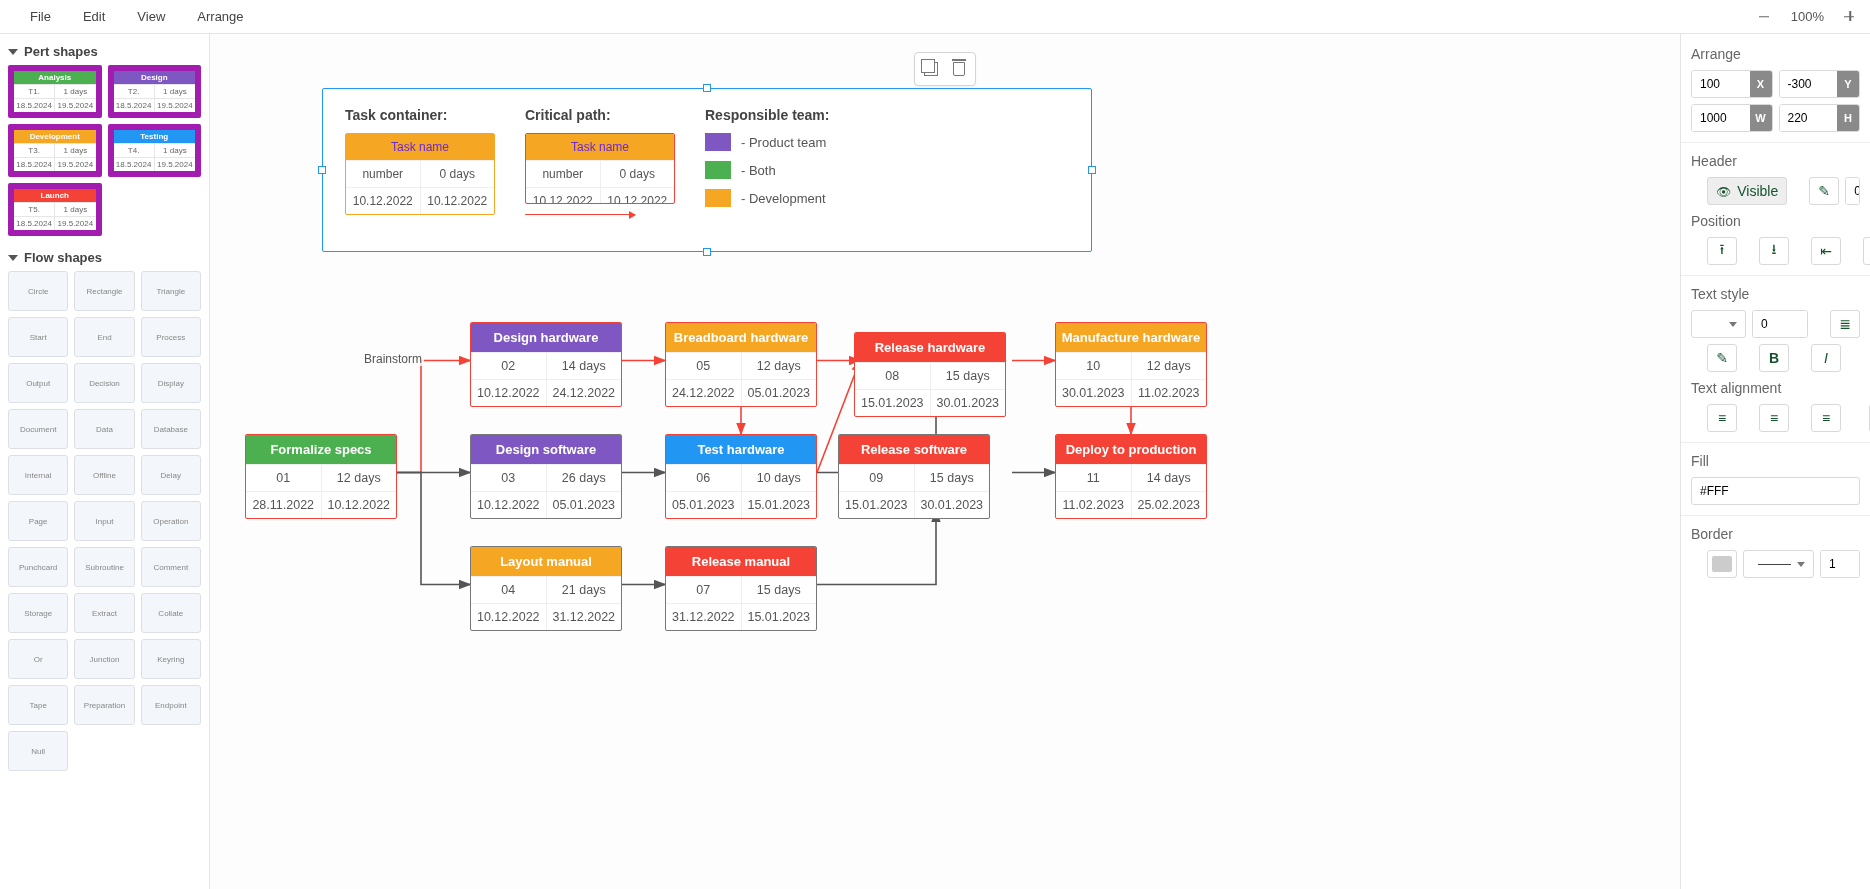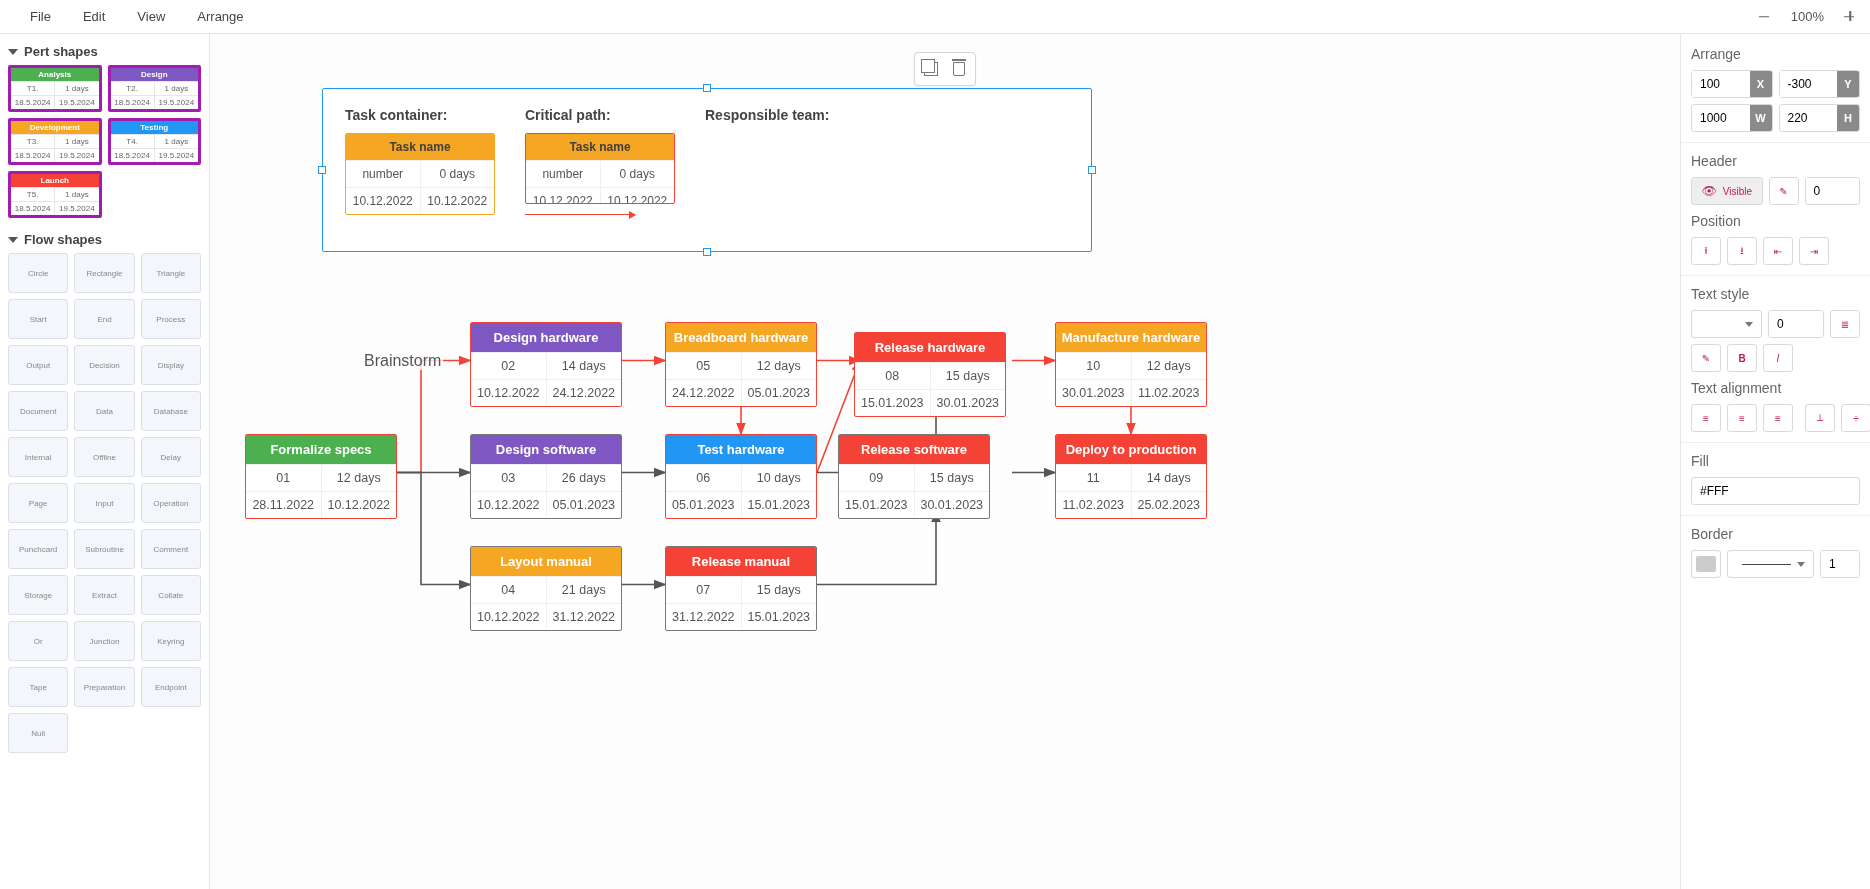--- a/index.html
+++ b/index.html
@@ -14,21 +14,21 @@
 .zoom-minus::before { content: ""; position: absolute; left: 0; top: 50%; width: 10px; height: 1.5px; background: #666; transform: translateY(-50%); }
 .zoom-plus::before { content: ""; position: absolute; left: 0; top: 50%; width: 10px; height: 1.5px; background: #666; transform: translateY(-50%); }
 .zoom-plus::after  { content: ""; position: absolute; left: 50%; top: 0; width: 1.5px; height: 10px; background: #666; transform: translateX(-50%); }
 
 .workspace { flex: 1; display: flex; min-height: 0; }
 .left-panel { width: 210px; border-right: 1px solid #e4e4e4; padding: 10px 8px; overflow-y: auto; background: #fff; }
 .left-panel .section-title { font-size: 13px; font-weight: 600; color: #444; display: flex; align-items: center; gap: 6px; margin-bottom: 6px; }
 .tri { width: 0; height: 0; border-left: 5px solid transparent; border-right: 5px solid transparent; border-top: 6px solid #555; }
 
 .pert-grid { display: grid; grid-template-columns: 1fr 1fr; gap: 6px; margin-bottom: 14px; }
-.pert-mini { border: 3px solid #a21caf; border-radius: 2px; overflow: hidden; font-size: 8px; color: #666; }
+.pert-mini { border: 6px solid #a21caf; border-radius: 2px; overflow: hidden; font-size: 8px; color: #666; }
 .pert-mini .hdr { text-align: center; color: #fff; font-weight: 600; padding: 2px 0; }
 .pert-mini .row { display: flex; }
 .pert-mini .row > div { flex: 1; text-align: center; padding: 2px 0; border-top: 1px solid #e6e6e6; }
 .pert-mini .row > div:first-child { border-right: 1px solid #e6e6e6; }
 .hdr.green { background: #4caf50; }
 .hdr.purple { background: #7e57c2; }
 .hdr.orange { background: #f5a623; }
 .hdr.blue { background: #2196f3; }
 .hdr.red { background: #f44336; }
 .pert-mini.half { grid-column: 1; }
@@ -49,21 +49,21 @@
 .sel-handle { position: absolute; width: 8px; height: 8px; background: #fff; border: 1.5px solid #2196f3; }
 .sel-handle.mc-top { top: -5px; left: 50%; transform: translateX(-50%); }
 .sel-handle.mc-bot { bottom: -5px; left: 50%; transform: translateX(-50%); }
 .sel-handle.mc-left { left: -5px; top: 50%; transform: translateY(-50%); }
 .sel-handle.mc-right { right: -5px; top: 50%; transform: translateY(-50%); }
 .legend-grid { display: flex; gap: 30px; height: 100%; }
 .legend-col { display: flex; flex-direction: column; }
 .legend-title { font-size: 14px; font-weight: 600; color: #444; margin-bottom: 10px; }
 .legend-task { width: 150px; border: 1px solid #f5a623; border-radius: 2px; overflow: hidden; font-size: 12px; }
 .legend-task.red { border-color: #f44336; }
-.legend-task .ltop { background: #f5a623; color: #404040; text-align: center; padding: 6px; font-weight: 700; }
+.legend-task .ltop { background: #f5a623; color: #6d28d9; text-align: center; padding: 6px; font-weight: 400; }
 .legend-task.red .ltop { background: #f5a623; }
 .legend-task .lrow { display: flex; }
 .legend-task .lrow > div { flex: 1; text-align: center; padding: 6px; border-top: 1px solid #eee; color: #555; }
 .legend-task .lrow > div:first-child { border-right: 1px solid #eee; }
 .dep-arrow { width: 110px; height: 0; border-top: 1.5px solid #555; position: relative; margin: 8px 0 18px 0; }
 .dep-arrow.dashed { border-top-style: dashed; }
 .dep-arrow::after { content: ""; position: absolute; right: -1px; top: -4px; border-left: 7px solid #555; border-top: 4px solid transparent; border-bottom: 4px solid transparent; }
 .dep-arrow.red { border-top-color: #f44336; }
 .dep-arrow.red::after { border-left-color: #f44336; }
 .swatch-row { display: flex; align-items: center; gap: 10px; margin-bottom: 10px; font-size: 13px; color: #555; }
@@ -76,31 +76,31 @@
 .task-card .t-row > div:first-child { border-right: 1px solid #eee; }
 .bc-green { border: 1px solid #f44336; } .bc-green .t-hdr { background: #4caf50; }
 .bc-purple { border: 1px solid #f44336; } .bc-purple .t-hdr { background: #7e57c2; }
 .bc-purpleG { border: 1px solid #777; } .bc-purpleG .t-hdr { background: #7e57c2; }
 .bc-orange { border: 1px solid #f44336; } .bc-orange .t-hdr { background: #f5a623; }
 .bc-orangeG { border: 1px solid #777; } .bc-orangeG .t-hdr { background: #f5a623; }
 .bc-blue { border: 1px solid #f44336; } .bc-blue .t-hdr { background: #2196f3; }
 .bc-red { border: 1px solid #f44336; } .bc-red .t-hdr { background: #f44336; }
 .bc-redG { border: 1px solid #777; } .bc-redG .t-hdr { background: #f44336; }
 
-.arrow-label { position: absolute; font-size: 16px; color: #555; background: rgba(253,253,253,0.8); padding: 0 2px; }
+.arrow-label { position: absolute; font-size: 12px; color: #555; background: rgba(253,253,253,0.8); padding: 0 2px; }
 
 .right-panel { width: 190px; border-left: 1px solid #e4e4e4; padding: 12px 10px; background: #fff; overflow-y: auto; }
 .rp-section { font-size: 14px; color: #666; margin-bottom: 8px; }
 .rp-row { display: flex; gap: 6px; margin-bottom: 6px; }
 .rp-field { flex: 1; display: flex; border: 1px solid #d9d9d9; border-radius: 3px; overflow: hidden; height: 28px; }
 .rp-field input { flex: 1; border: none; padding: 0 8px; font-size: 12px; width: 50px; outline: none; }
 .rp-field .suffix { width: 22px; background: #8a8a8a; color: #fff; font-size: 11px; font-weight: 600; display: flex; align-items: center; justify-content: center; }
 .rp-sep { height: 1px; background: #eee; margin: 10px -10px; }
 .rp-btn-row { display: flex; gap: 6px; margin-bottom: 8px; }
-.rp-btn { flex: 0 0 auto; width: 30px; height: 28px; border: 1px solid #d9d9d9; border-radius: 3px; display: flex; align-items: center; justify-content: center; color: #be185d; font-size: 10px; cursor: pointer; }
+.rp-btn { flex: 0 0 auto; width: 30px; height: 28px; border: 1px solid #d9d9d9; border-radius: 3px; display: flex; align-items: center; justify-content: center; color: #14532d; font-size: 14px; cursor: pointer; margin-left: 16px; }
 .rp-btn.wide { width: auto; flex: 1; padding: 0 8px; gap: 6px; background: #f2f2f2; }
 .rp-btn.active { background: #eee; }
 .rp-input-full { width: 100%; border: 1px solid #d9d9d9; border-radius: 3px; height: 28px; padding: 0 8px; font-size: 12px; }
 .select-like { flex: 1; border: 1px solid #d9d9d9; border-radius: 3px; height: 28px; display: flex; align-items: center; justify-content: flex-end; padding: 0 8px; color: #777; }
 .chev { width: 0; height: 0; border-left: 4px solid transparent; border-right: 4px solid transparent; border-top: 5px solid #777; }
 .color-swatch-sm { width: 20px; height: 16px; background: #ccc; border-radius: 2px; }
 .line-preview { flex: 1; height: 0; border-top: 1.5px solid #444; align-self: center; margin: 0 6px; }
 .eye-ico::before { content:"👁"; font-size: 12px; }
 </style>
 </head>
@@ -261,20 +261,34 @@
               </div>
             <div class="lrow">
                 <div>10.12.2022</div>
                 <div>10.12.2022</div>
               </div>
           </div>
           <div class="dep-arrow red" style="margin-top:10px"></div>
         </div>
         <div class="legend-col">
           <div class="legend-title">Responsible team:</div>
+          <div id="swatches">
+              <div class="swatch-row">
+                <div class="swatch" style="background:#7e57c2"></div>
+                <span>- Product team</span>
+              </div>
+              <div class="swatch-row">
+                <div class="swatch" style="background:#4caf50"></div>
+                <span>- Both</span>
+              </div>
+              <div class="swatch-row">
+                <div class="swatch" style="background:#f5a623"></div>
+                <span>- Development</span>
+              </div>
+            </div>
         </div>
       </div>
     </div>
 
     <svg id="arrows-svg" style="position:absolute;top:0;left:0;width:100%;height:100%;pointer-events:none">
       <defs>
         <marker id="ah-gray" markerWidth="8" markerHeight="8" refX="7" refY="3" orient="auto">
             <path d="M0,0 L8,3 L0,6 Z" fill="#555"></path>
           </marker>
         <marker id="ah-red" markerWidth="8" markerHeight="8" refX="7" refY="3" orient="auto">

